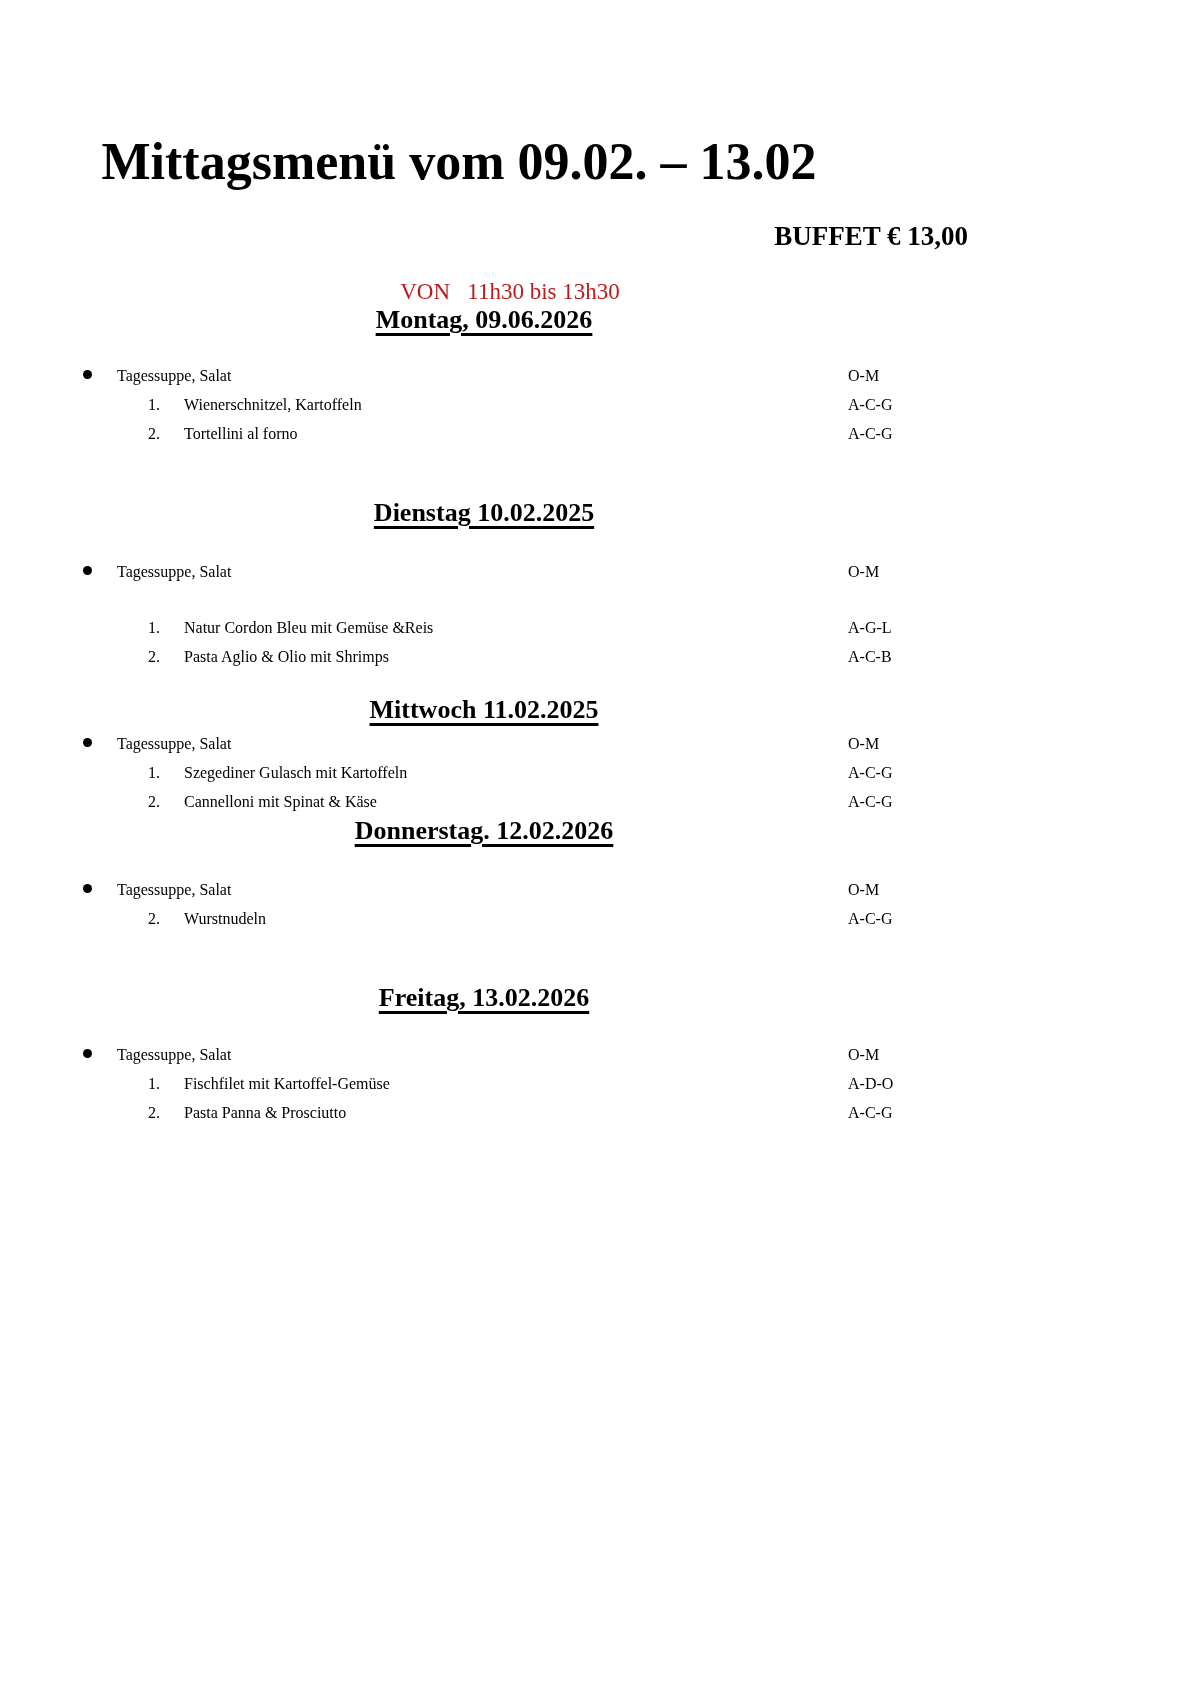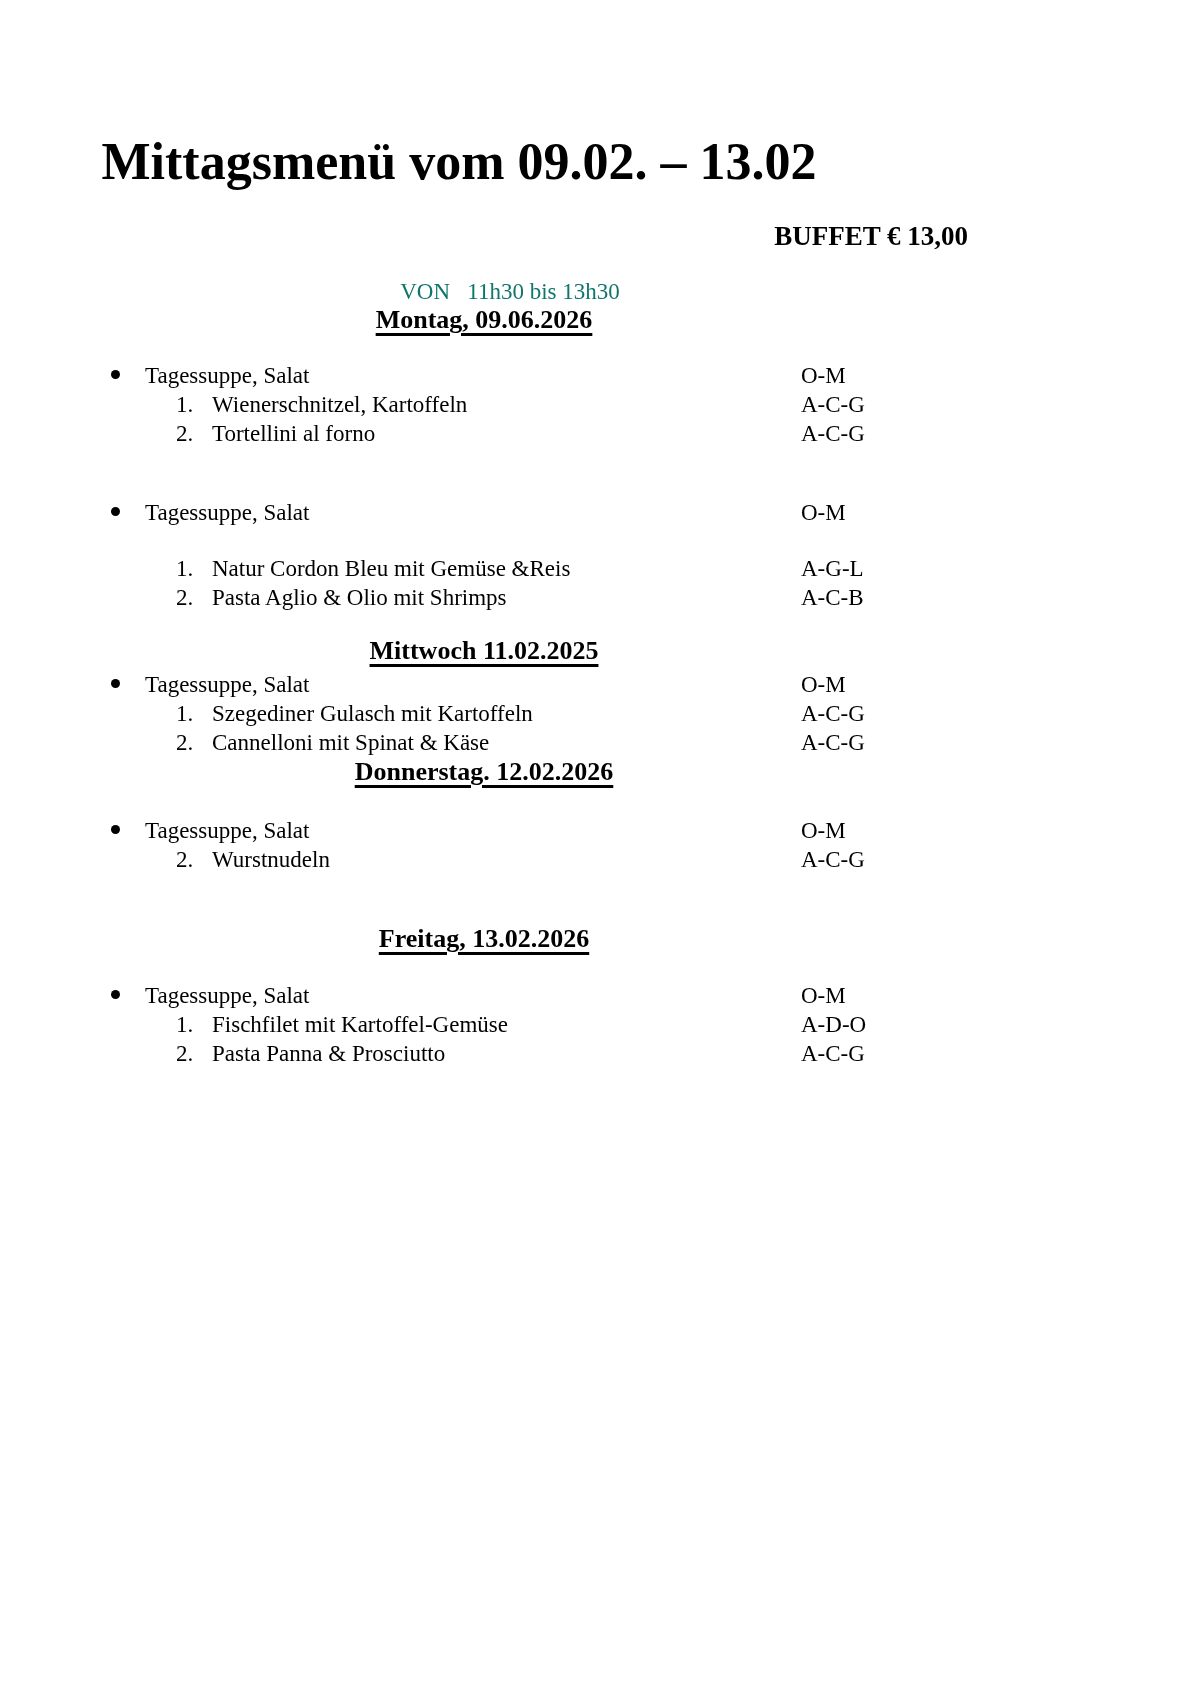--- a/index.html
+++ b/index.html
@@ -56,22 +56,22 @@
     line-height: 30px;
     font-weight: bold;
     text-decoration: underline;
     text-decoration-thickness: 3px;
     text-underline-offset: 5px;
     white-space: pre;
   }
   .day-items { margin-top: 26px; }
   .menu-row {
     position: relative;
-    padding-left: 111px;
-    font-size: 23px;
+    padding-left: 83px;
+    font-size: 16px;
     line-height: 29px;
     white-space: pre;
   }
   .bullet-dot {
     display: inline-block;
     width: 9px;
     height: 9px;
     margin-right: 25px;
     border-radius: 50%;
     background: #000000;
@@ -79,21 +79,21 @@
     position: relative;
     top: -3px;
   }
   .marker-num {
     display: inline-block;
     margin-left: 65px;
     width: 36px;
   }
   .allergens {
     position: absolute;
-    left: 801px;
+    left: 848px;
     top: 0;
   }
   
   .day-1 { margin-top: 0px; }
   .day-1 .day-items { margin-top: 26px; }
   .day-2 { margin-top: 50px; }
   .day-2 .day-items { margin-top: 29px; }
   .day-2 .day-items .menu-row:nth-child(2) { margin-top: 27px; }
   .day-3 { margin-top: 24px; }
   .day-3 .day-items { margin-top: 4px; }
@@ -103,35 +103,36 @@
   .day-5 .day-items { margin-top: 27px; }
 </style>
 </head>
 <body style="background: rgb(255, 255, 255); color: rgb(0, 0, 0);">
 
 <div class="page">
   <h1 class="doc-title">Mittagsmenü vom 09.02. – 13.02</h1>
 
   <div class="buffet">BUFFET € 13,00</div>
 
-  <div class="hours" style="color: #0f766e; margin-left: 22px;">VON   11h30 bis 13h30</div>
+  <div class="hours" style="color: #b91c1c; margin-left: 22px;">VON   11h30 bis 13h30</div>
 
   <div id="days-container">
   <section class="day day-1">
     <h2 class="day-heading">Montag, 09.06.2026</h2>
     <div class="day-items">
   <div class="menu-row"><span class="item-marker"><span class="bullet-dot"></span></span><span class="menu-item-label">Tagessuppe, Salat</span><span class="allergens">O-M</span></div>
 
   <div class="menu-row"><span class="item-marker marker-num">1.</span><span class="menu-item-label">Wienerschnitzel, Kartoffeln</span><span class="allergens">A-C-G</span></div>
 
   <div class="menu-row"><span class="item-marker marker-num">2.</span><span class="menu-item-label">Tortellini al forno</span><span class="allergens">A-C-G</span></div>
 </div>
   </section>
 
   <section class="day day-2">
+    <h2 class="day-heading">Dienstag 10.02.2025</h2>
     <div class="day-items">
   <div class="menu-row"><span class="item-marker"><span class="bullet-dot"></span></span><span class="menu-item-label">Tagessuppe, Salat</span><span class="allergens">O-M</span></div>
 
   <div class="menu-row"><span class="item-marker marker-num">1.</span><span class="menu-item-label">Natur Cordon Bleu mit Gemüse &amp;Reis</span><span class="allergens">A-G-L</span></div>
 
   <div class="menu-row"><span class="item-marker marker-num">2.</span><span class="menu-item-label">Pasta Aglio &amp; Olio mit Shrimps</span><span class="allergens">A-C-B</span></div>
 </div>
   </section>
 
   <section class="day day-3">

